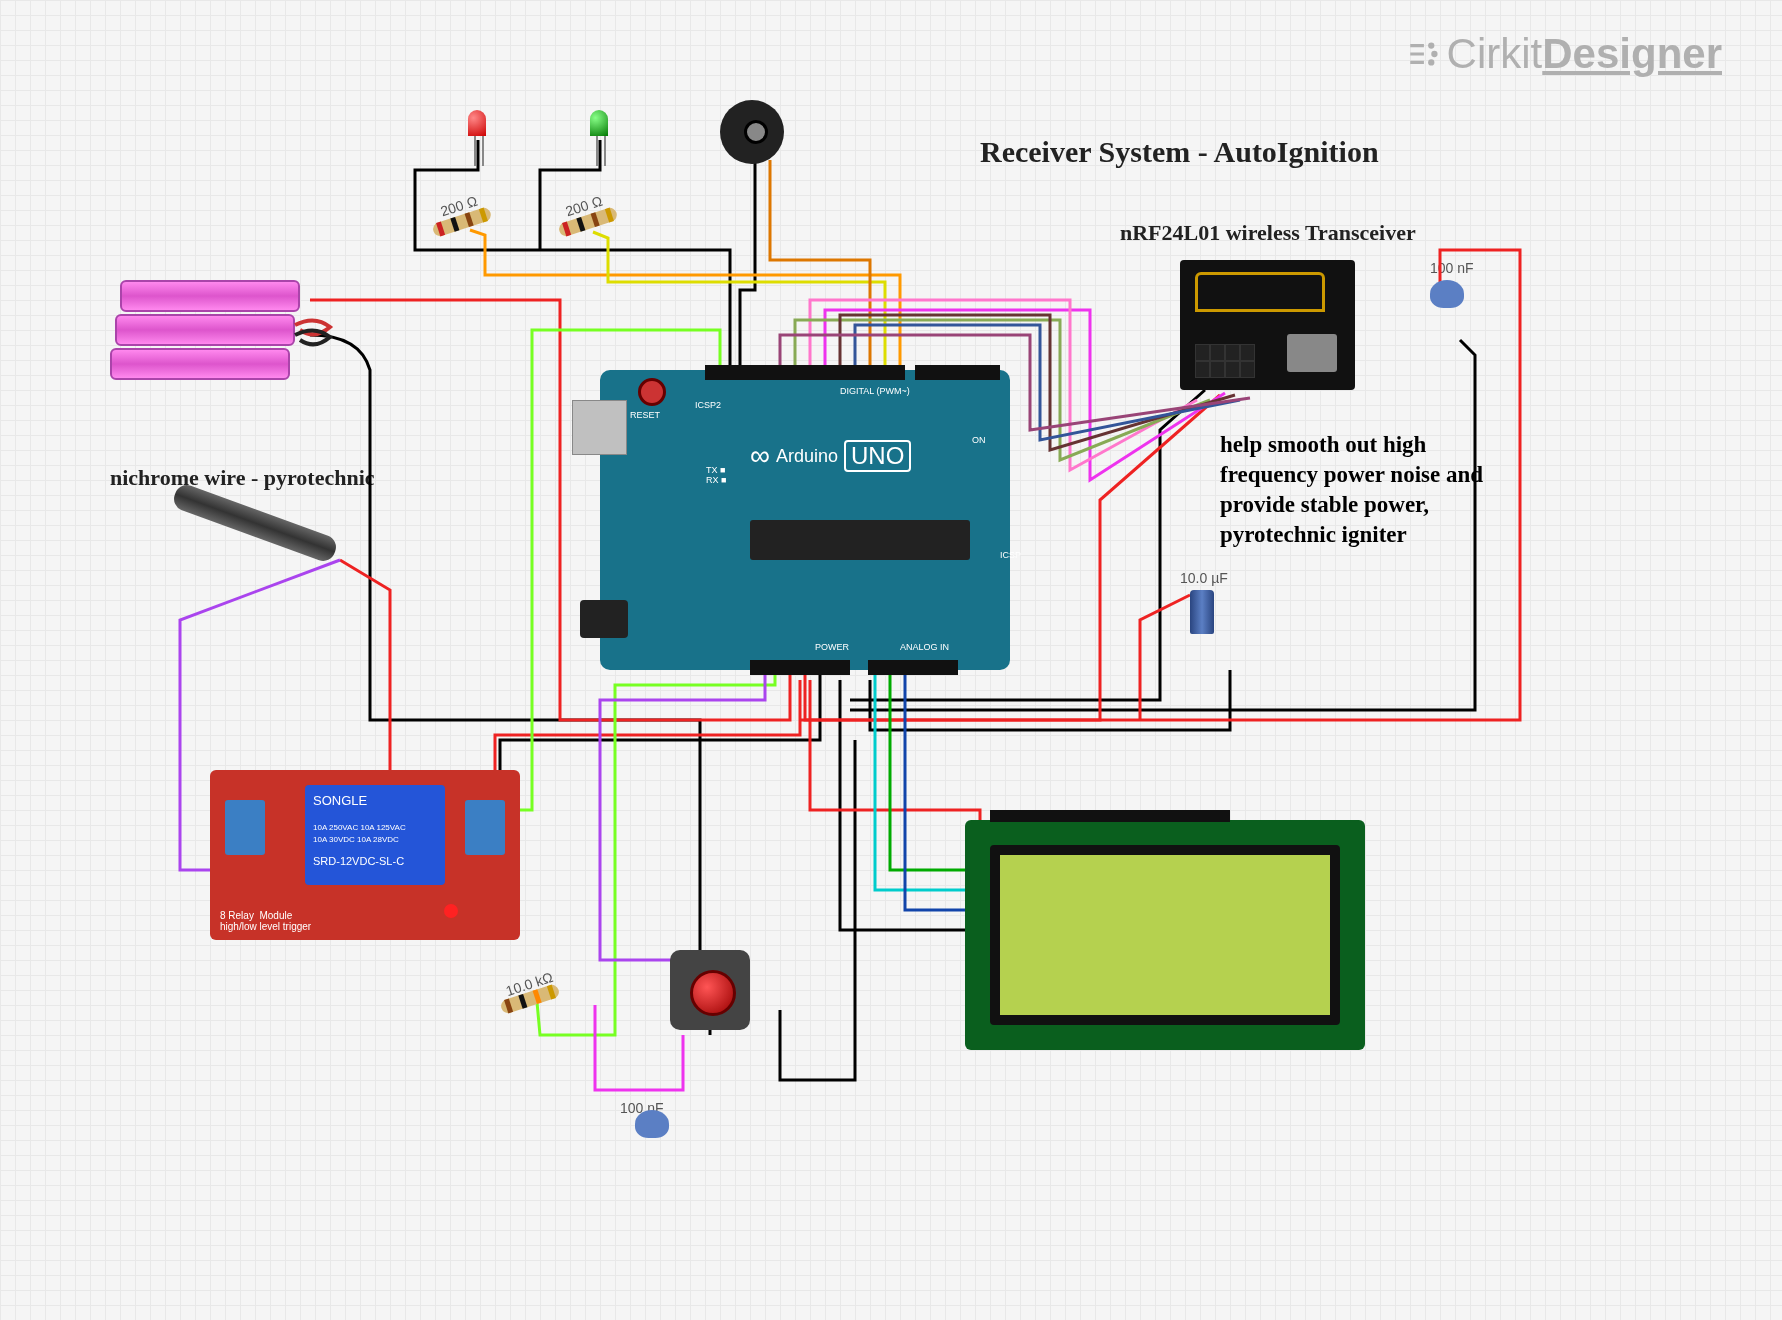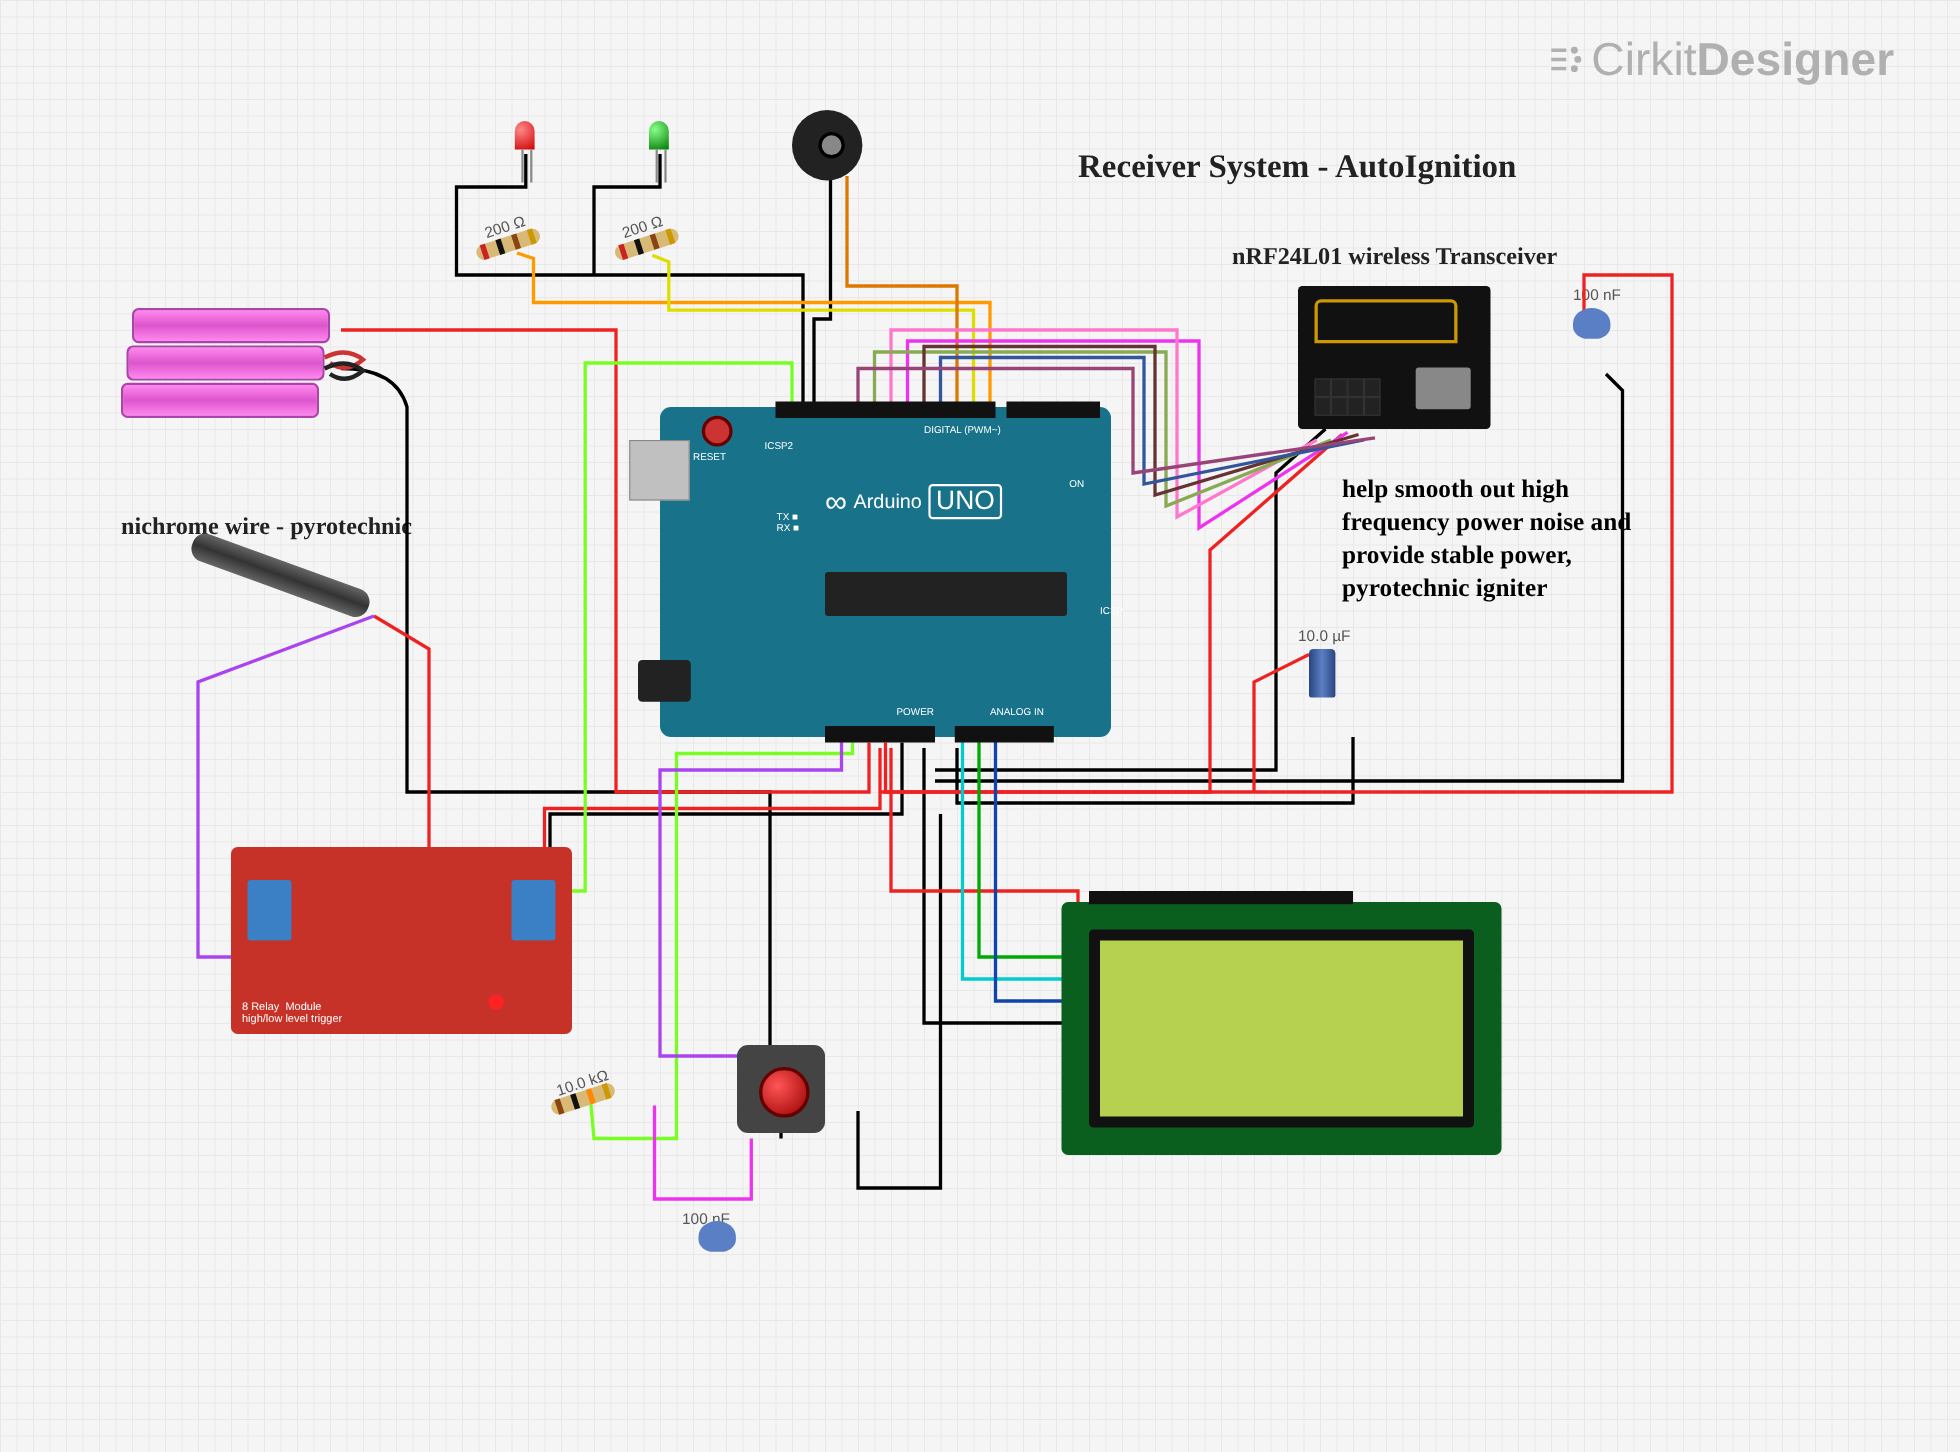--- a/index.html
+++ b/index.html
@@ -26,21 +26,21 @@
     font-family: Arial, sans-serif;
     color: #b0b0b0;
     font-size: 42px;
     display: flex;
     align-items: center;
   }
   .logo-icon {
     width: 42px;
     height: 42px;
   }
-  .logo .bold { font-weight: 600; }
+  .logo .bold { font-weight: 600; text-decoration: underline; }
   .title {
     position: absolute;
     top: 135px;
     left: 980px;
     font-size: 30px;
     font-weight: bold;
     color: #222;
   }
   .label {
     position: absolute;
@@ -263,20 +263,26 @@
   </div>
   <div class="arduino-txt" style="left:352px; top:65px;">ON</div>
   <div class="arduino-txt" style="left:195px; top:272px;">POWER</div>
   <div class="arduino-txt" style="left:280px; top:272px;">ANALOG IN</div>
   <div class="arduino-txt" style="left:220px; top:16px;">DIGITAL (PWM~)</div>
 </div>
 
 <div class="component relay">
   <div class="relay-term" style="left:15px;"></div>
   <div class="relay-term" style="right:15px;"></div>
+  <div class="relay-block">
+    <div class="relay-txt" style="left:8px; top:8px; font-size:13px;">SONGLE</div>
+    <div class="relay-txt" style="left:8px; top:38px; font-size:8px;">10A 250VAC  10A 125VAC</div>
+    <div class="relay-txt" style="left:8px; top:50px; font-size:8px;">10A 30VDC   10A 28VDC</div>
+    <div class="relay-txt" style="left:8px; top:70px; font-size:11px;">SRD-12VDC-SL-C</div>
+  </div>
   <div class="relay-txt" style="left:10px; bottom:8px; white-space:pre;">8 Relay  Module
 high/low level trigger</div>
   <div style="position:absolute; right:62px; bottom:22px; width:14px; height:14px; background:#f22; border-radius:50%;"></div>
 </div>
 
 <div class="component pushbtn"></div>
 
 <div class="component lcd">
   <div class="lcd-screen"></div>
   <div style="position:absolute; left:25px; top:-10px; width:240px; height:12px; background:#111;"></div>

